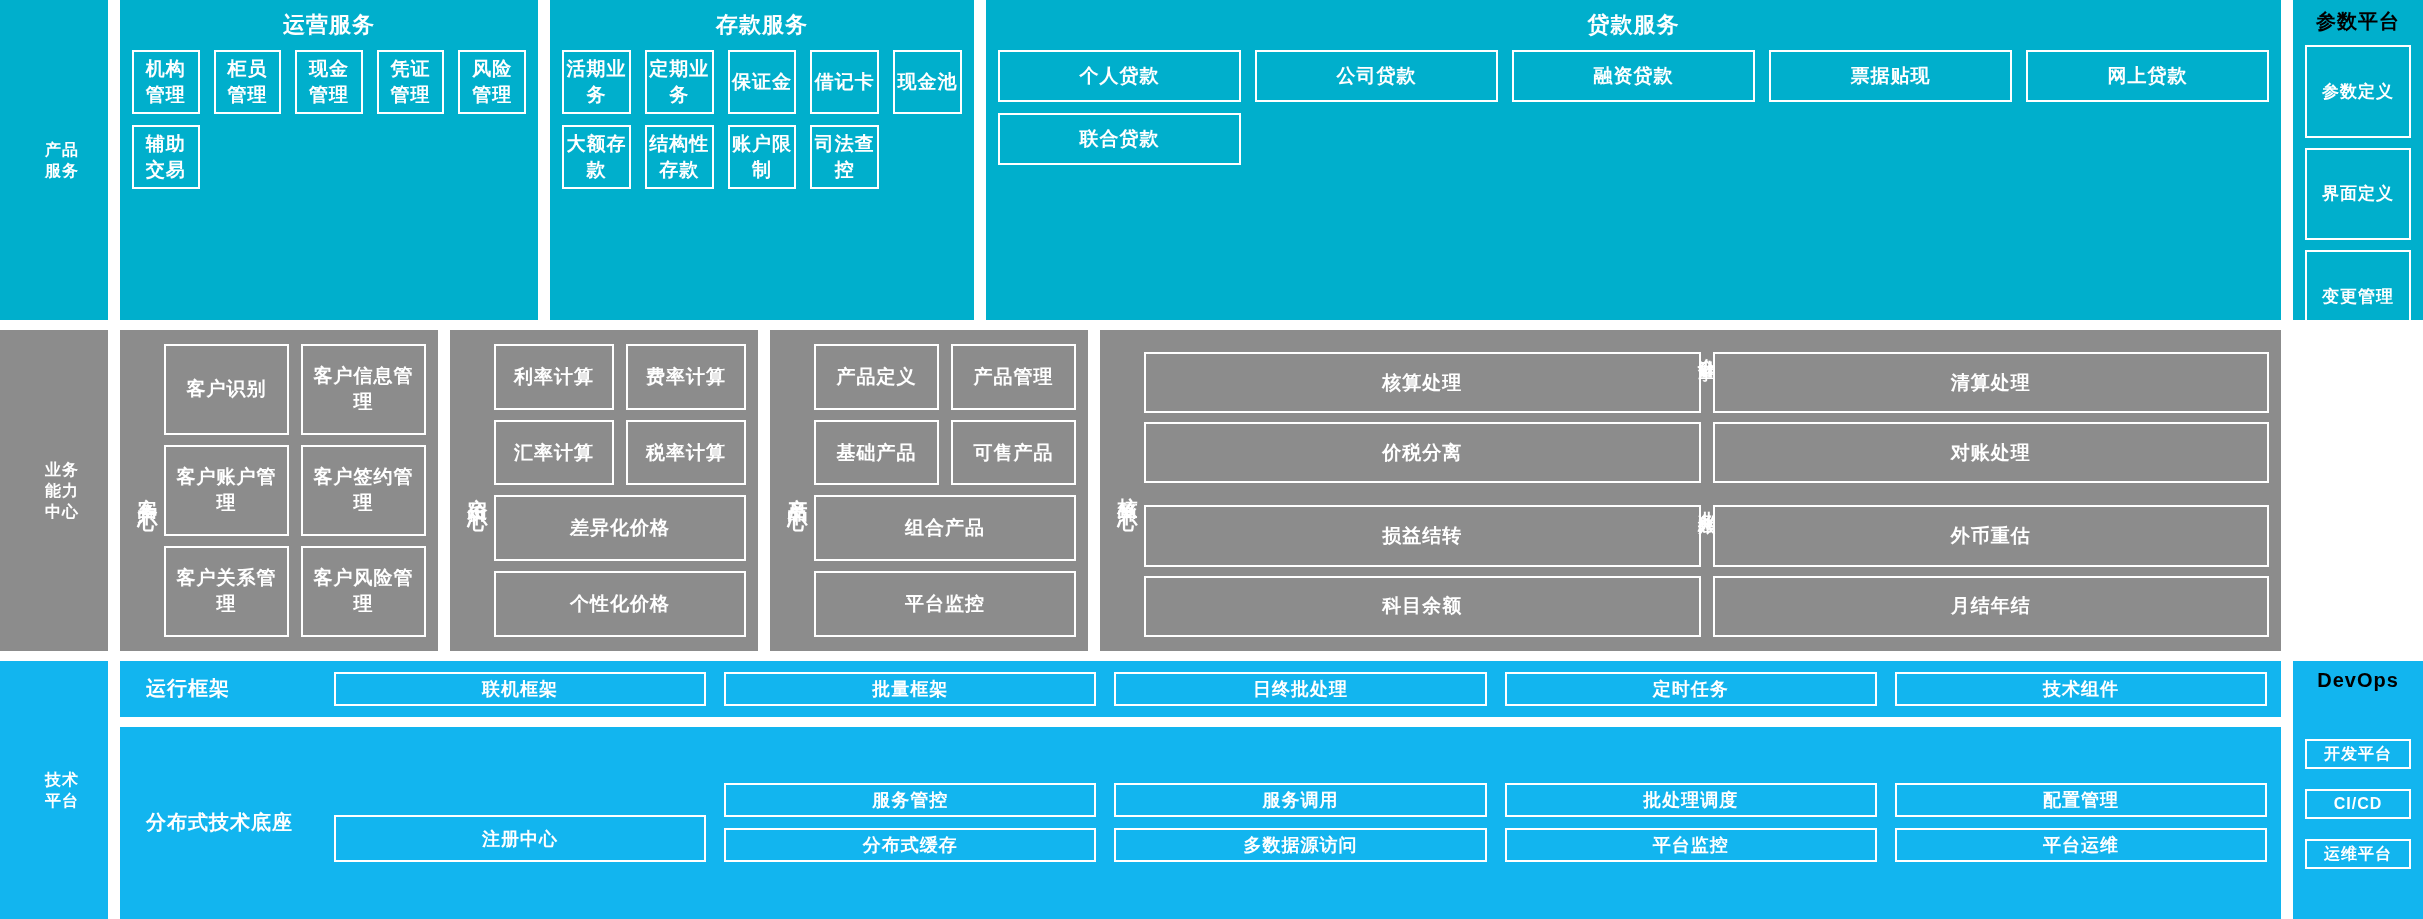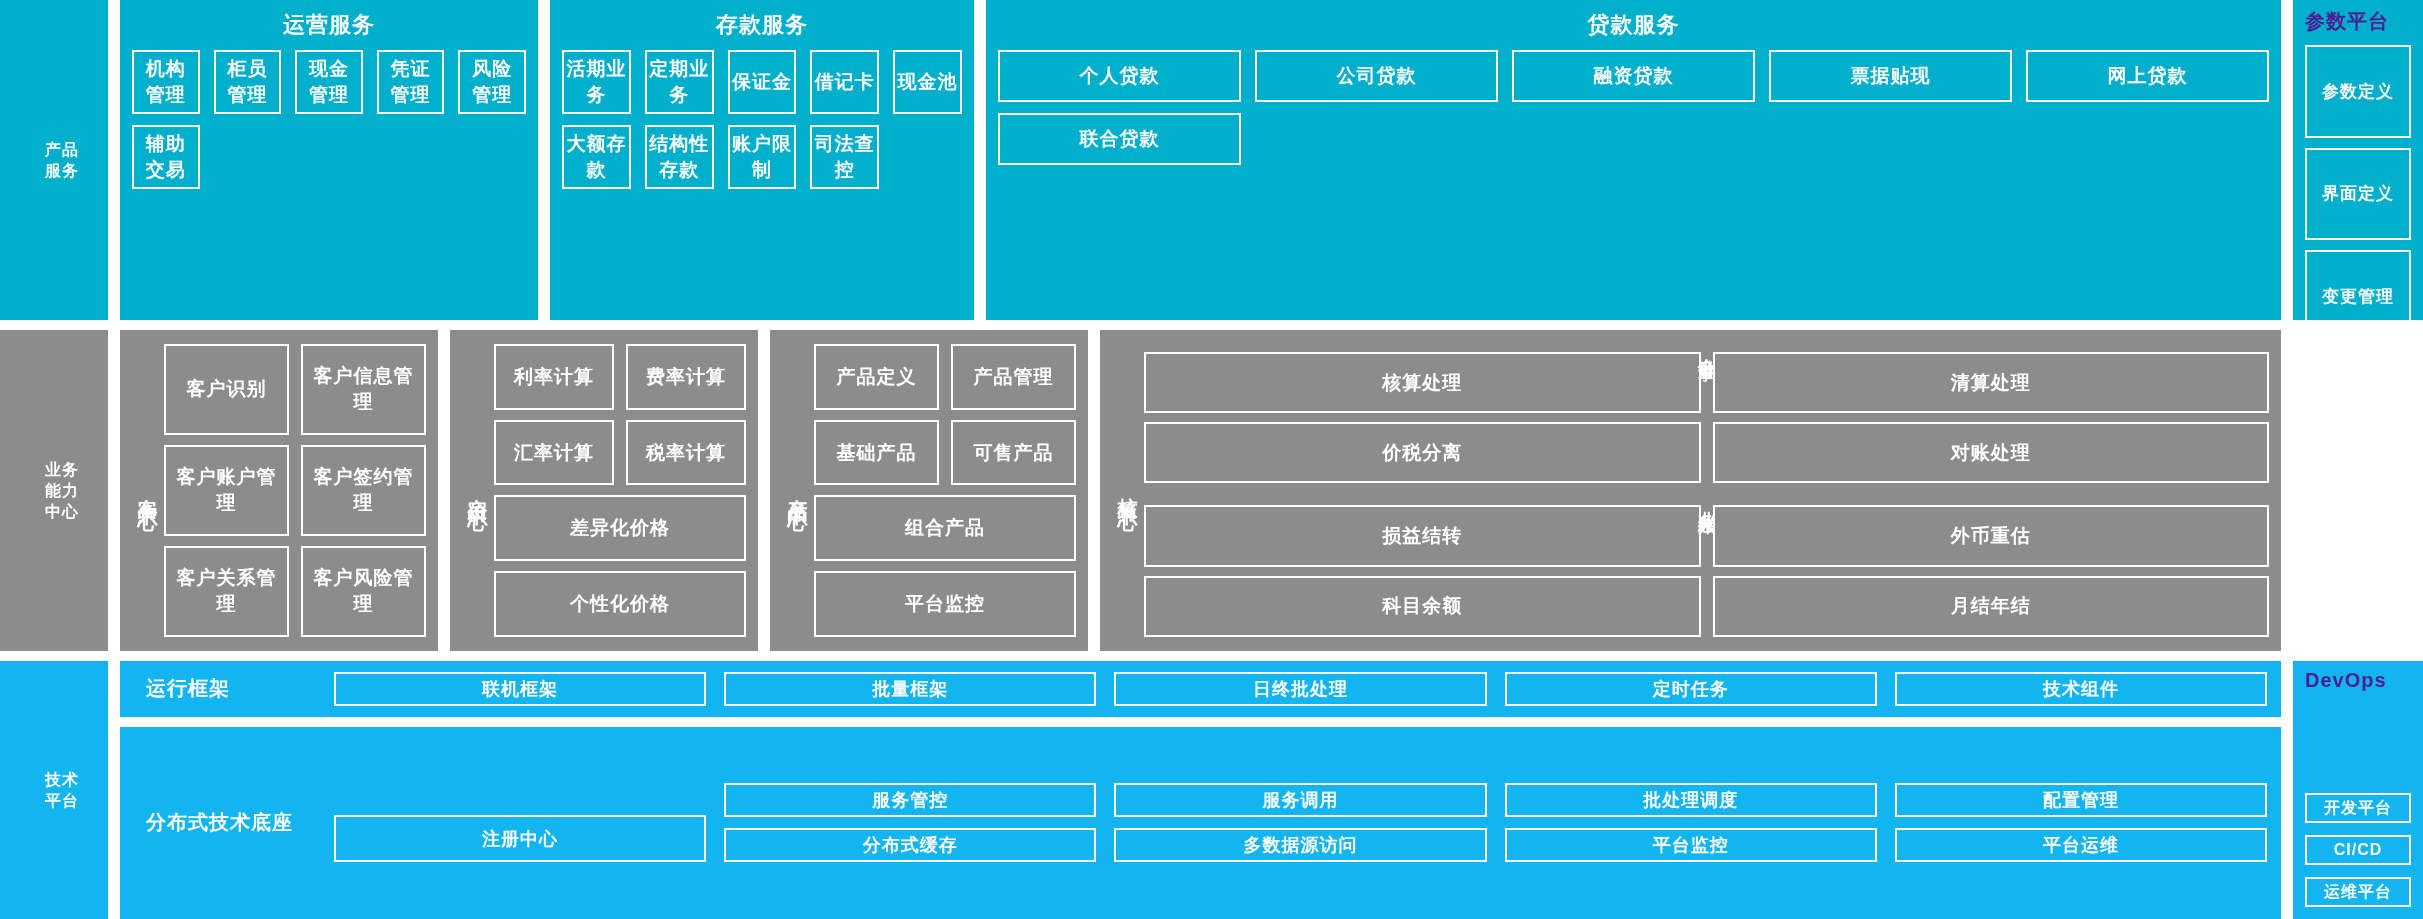--- a/index.html
+++ b/index.html
@@ -204,34 +204,35 @@
     flex-direction: column;
   }
   .rail-panel {
     background: #00AFCC;
     display: flex;
     flex-direction: column;
     padding: 8px 12px 12px 12px;
   }
   .rail-panel.bright { background: #12B5EF; }
   .rail-title {
-    color: #4c1d95;
+    color: #000000;
     font-weight: bold;
     font-size: 20px;
+    text-align: center;
     margin-bottom: 10px;
     letter-spacing: 1px;
   }
   .rail-items {
     flex: 1;
     display: flex;
     flex-direction: column;
     justify-content: space-around;
     gap: 10px;
   }
-  .rail-items.tight { justify-content: flex-end; gap: 12px; }
+  .rail-items.tight { justify-content: center; gap: 20px; }
   .rail-cell {
     border: 2px solid #ffffff;
     color: #ffffff;
     font-size: 17px;
     font-weight: bold;
     display: flex;
     align-items: center;
     justify-content: center;
     text-align: center;
     letter-spacing: 1px;

